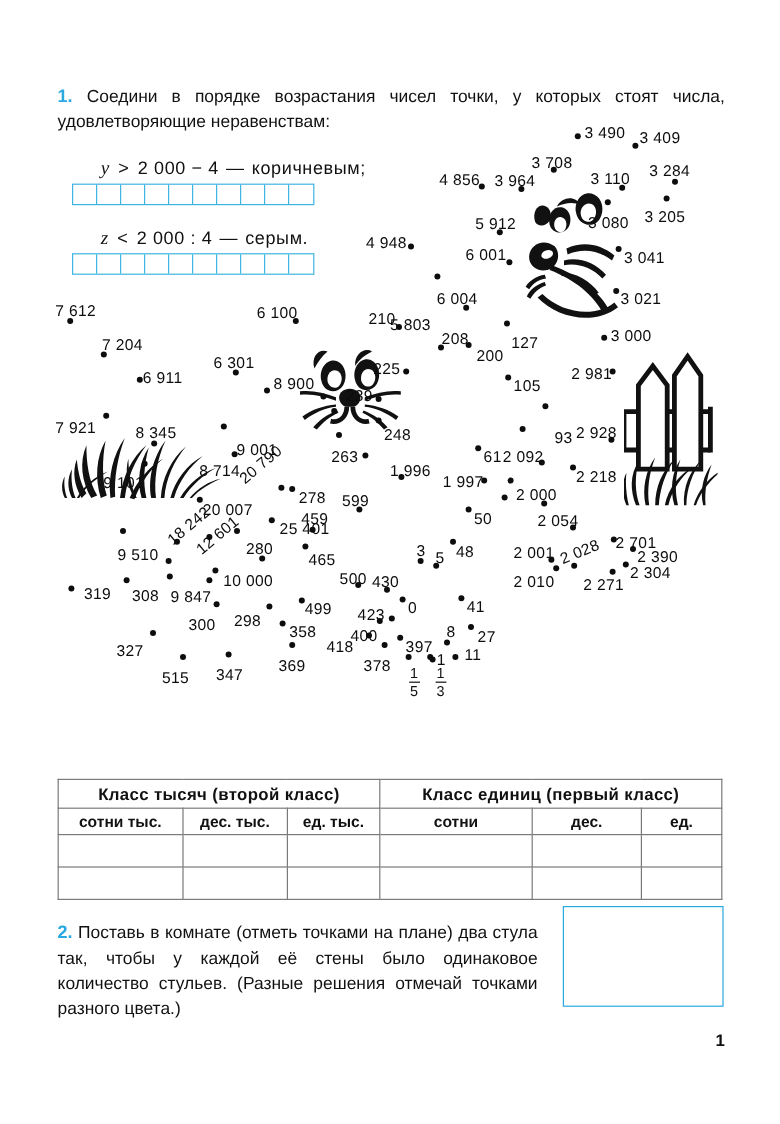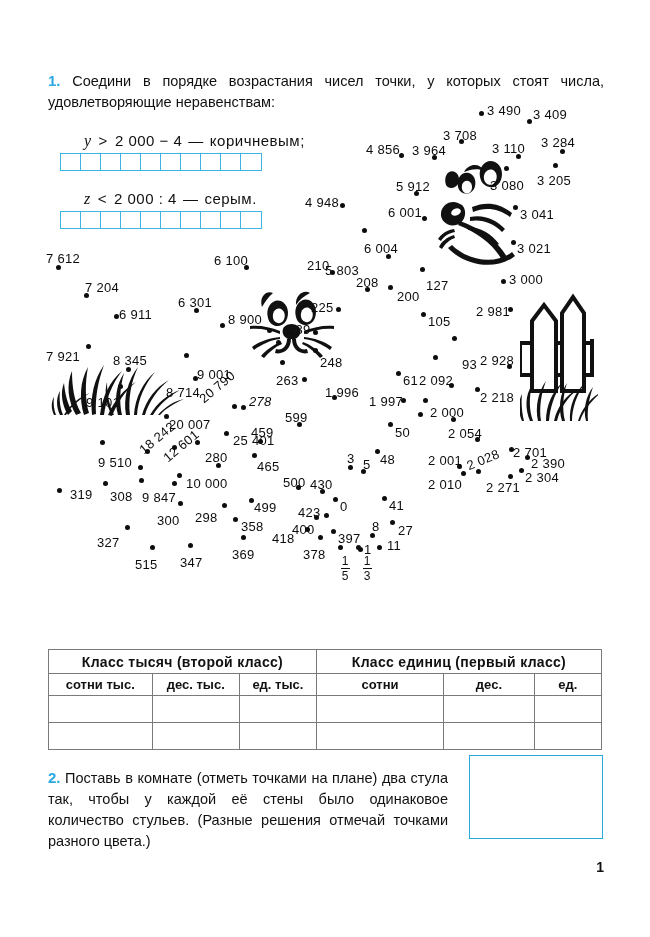--- a/index.html
+++ b/index.html
@@ -329,21 +329,21 @@
       <div class="dlabel" style="left: 325px; top: 128px; margin-top: 40px;">5 803</div>
       <div class="dot" style="left: 511px; top: 145px;"></div>
       <div class="dlabel" style="left: 517px; top: 146px;">3 021</div>
       <div class="dot" style="left: 386px; top: 159px;"></div>
       <div class="dlabel" style="left: 364px; top: 146px;">6 004</div>
       <div class="dot" style="left: 501px; top: 184px;"></div>
       <div class="dlabel" style="left: 509px; top: 177px;">3 000</div>
       <div class="dot" style="left: 330px; top: 175px;"></div>
       <div class="dlabel" style="left: 307px; top: 163px;">210</div>
       <div class="dot" style="left: 365px; top: 192px;"></div>
-      <div class="dlabel" style="left: 356px; top: 180px;">208</div>
+      <div class="dlabel" style="left: 368px; top: 180px;">208</div>
       <div class="dot" style="left: 420px; top: 172px;"></div>
       <div class="dlabel" style="left: 426px; top: 183px;">127</div>
       <div class="dot" style="left: 388px; top: 190px;"></div>
       <div class="dlabel" style="left: 397px; top: 194px;">200</div>
       <div class="dot" style="left: 508px; top: 212px;"></div>
       <div class="dlabel" style="left: 476px; top: 209px;">2 981</div>
       <div class="dot" style="left: 336px; top: 212px;"></div>
       <div class="dlabel" style="left: 311px; top: 205px;">225</div>
       <div class="dot" style="left: 421px; top: 217px;"></div>
       <div class="dlabel" style="left: 428px; top: 219px;">105</div>
@@ -387,21 +387,21 @@
       <div class="dlabel" style="left: 325px; top: 290px;">1 996</div>
       <div class="dot" style="left: 401px; top: 303px;"></div>
       <div class="dlabel" style="left: 369px; top: 299px;">1 997</div>
       <div class="dot" style="left: 423px; top: 303px;"></div>
       <div class="dlabel" style="left: 430px; top: 310px;">2 000</div>
       <div class="dot" style="left: 232px; top: 309px;"></div>
       <div class="dlabel rot" style="left: 206px; top: 296px; transform: rotate(-40deg);">20 790</div>
       <div class="dot" style="left: 118px; top: 289px;"></div>
       <div class="dlabel" style="left: 86px; top: 300px;">9 101</div>
       <div class="dot" style="left: 241px; top: 310px;"></div>
-      <div class="dlabel" style="left: 249px; top: 299px; font-style: italic;">278</div>
+      <div class="dlabel" style="left: 249px; top: 312px;">278</div>
       <div class="dot" style="left: 297px; top: 327px;"></div>
       <div class="dlabel" style="left: 285px; top: 315px;">599</div>
       <div class="dot" style="left: 164px; top: 319px;"></div>
       <div class="dlabel" style="left: 169px; top: 322px;">20 007</div>
       <div class="dot" style="left: 388px; top: 327px;"></div>
       <div class="dlabel" style="left: 395px; top: 330px;">50</div>
       <div class="dot" style="left: 475px; top: 342px;"></div>
       <div class="dlabel" style="left: 448px; top: 331px;">2 054</div>
       <div class="dot" style="left: 509px; top: 352px;"></div>
       <div class="dlabel" style="left: 513px; top: 338px; margin-top: 12px;">2 701</div>

